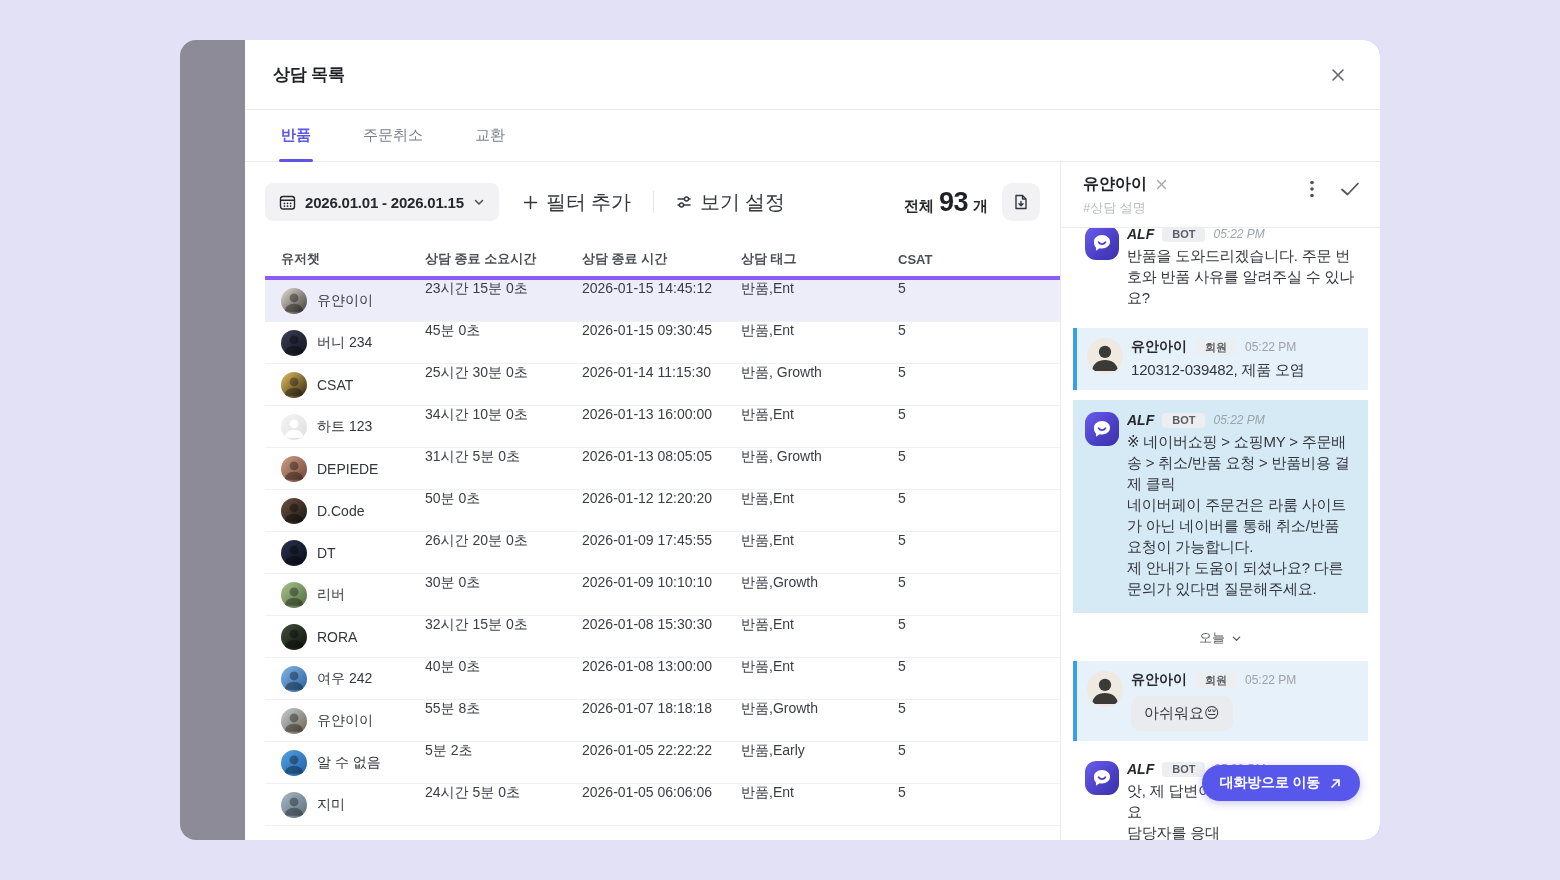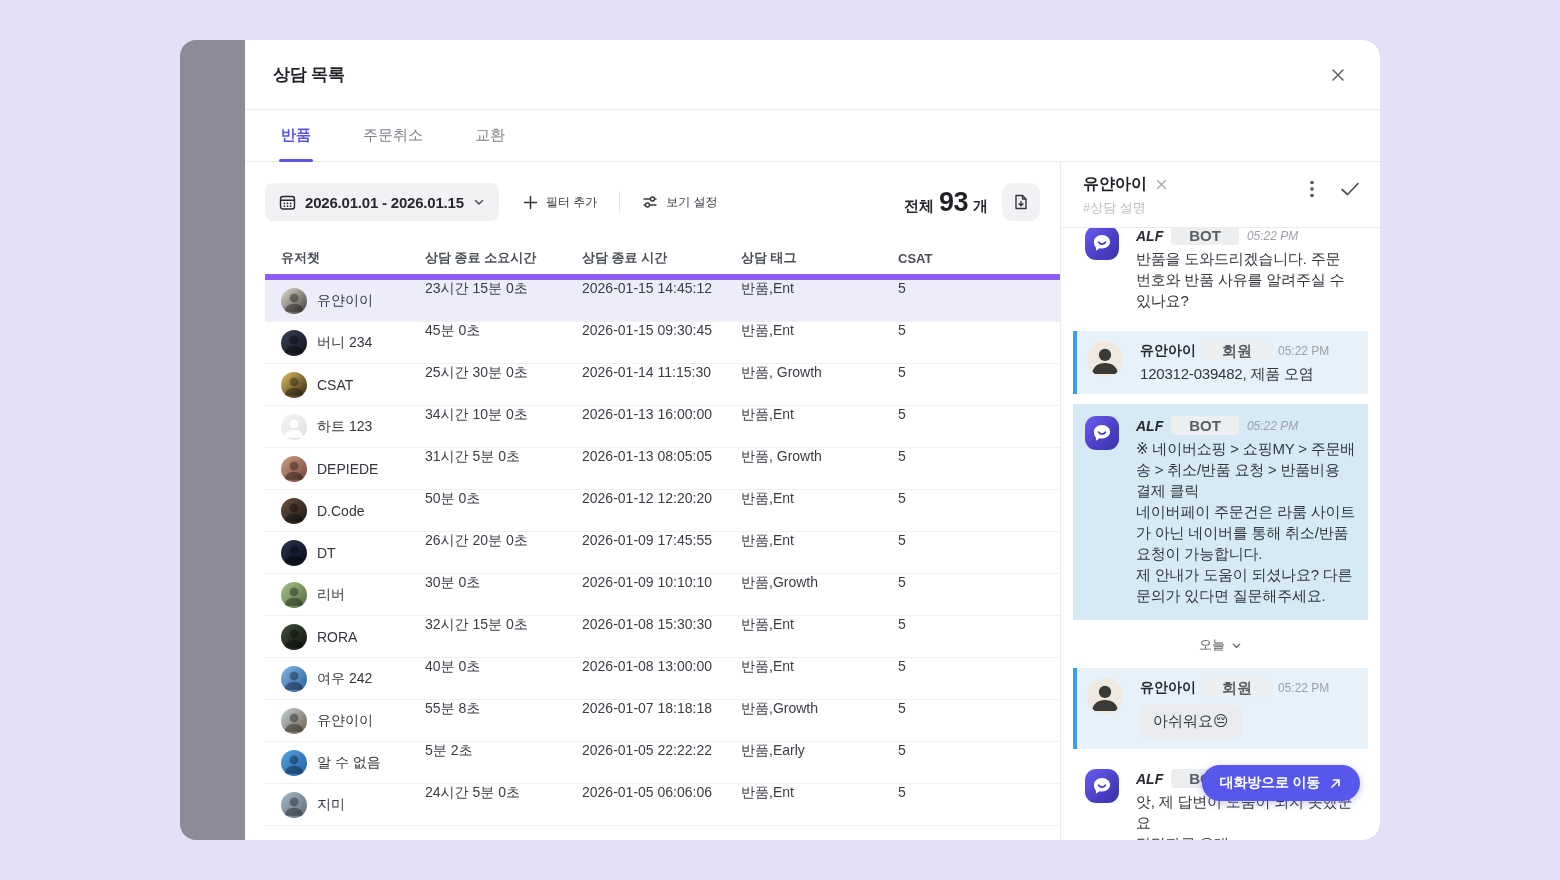--- a/index.html
+++ b/index.html
@@ -47,37 +47,37 @@
   .content { flex:1; display:flex; min-height:0; }
   .left-area { flex:1; min-width:0; padding:0 0 0 20px; display:flex; flex-direction:column; overflow:hidden; }
   
   .toolbar { height:80px; flex:0 0 80px; display:flex; align-items:center; padding-right:20px; }
   .date-pill {
     display:flex; align-items:center; gap:9px; height:38px; padding:0 14px;
     background:#f2f2f5; border-radius:8px; cursor:pointer;
   }
   .date-pill .date-text { font-size:15px; font-weight:bold; color:#26282e; letter-spacing:-0.2px; }
   .tool-btn {
-    display:flex; align-items:center; gap:8px; font-size:12px; color:#33363d;
+    display:flex; align-items:center; gap:8px; font-size:20px; color:#33363d;
     cursor:pointer; padding:6px 8px; border-radius:6px; background:transparent; border:none;
-    font-family:Liberation Sans, sans-serif;
+    font-family:Liberation Serif, serif;
   }
   .add-filter { margin-left:16px; }
   .v-divider { width:1px; height:22px; background:#e3e4e8; margin:0 14px; }
   .total-wrap { margin-left:auto; display:flex; align-items:baseline; gap:5px; }
   .total-label, .total-unit { font-size:15px; font-weight:600; color:#26282e; }
   .total-count { font-size:27px; font-weight:800; color:#1f2127; letter-spacing:-0.5px; }
   .export-btn {
     margin-left:14px; width:38px; height:38px; border-radius:10px; background:#f2f2f5;
     display:flex; align-items:center; justify-content:center; cursor:pointer; border:none;
     align-self:center;
   }
   
   .table { flex:1; overflow:hidden; }
-  .thead { display:flex; height:38px; align-items:center; border-bottom:6px solid #8b5cf6; }
+  .thead { display:flex; height:38px; align-items:center; border-bottom:4px solid #8b5cf6; }
   .th { font-size:13px; font-weight:bold; color:#4a4e56; }
   .trow {
     display:flex; height:42px; border-bottom:1px solid #eef0f3;
     cursor:pointer;
   }
   .trow.selected { background:#edecf9; }
   .c1 { width:160px; padding-left:16px; display:flex; align-items:center; gap:10px; }
   .c2 { width:157px; }
   .c3 { width:159px; }
   .c4 { width:157px; }
@@ -98,40 +98,40 @@
     display:flex; align-items:flex-start;
   }
   .panel-title-wrap { display:flex; flex-direction:column; gap:4px; }
   .panel-title-row { display:flex; align-items:center; gap:8px; }
   .panel-title { font-size:16px; font-weight:bold; color:#1f2127; }
   .panel-close { color:#a7aab0; cursor:pointer; display:flex; }
   .panel-subtitle { font-size:13px; color:#b9bcc2; }
   .panel-actions { margin-left:auto; display:flex; align-items:center; gap:26px; padding-top:6px; }
   .icon-btn { background:none; border:none; cursor:pointer; color:#4e5258; display:flex; padding:0; }
   .chat { flex:1; overflow:hidden; padding:0 12px; min-height:0; }
-  .msg-block { display:flex; gap:17px; padding:10px 12px; margin-bottom:2px; }
+  .msg-block { display:flex; gap:8px; padding:10px 12px; margin-bottom:2px; }
   .msg-block.first { margin-top:-12px; }
   .msg-block.user-hl { background:#e6f1f9; border-left:4px solid #389fe8; padding-left:10px; margin:10px 0; }
   .msg-block.bot-hl { background:#d5eaf5; margin:10px 0; padding-top:12px; padding-bottom:14px; }
   .msg-avatar-user {
     width:36px; height:36px; border-radius:50%; overflow:hidden; position:relative;
     flex:0 0 36px; background:#efe9e2;
   }
   .msg-avatar-bot {
     width:34px; height:34px; border-radius:11px; flex:0 0 34px;
     background:linear-gradient(135deg,#6a5df0 0%,#4a3fc4 60%,#3b32a8 100%);
     display:flex; align-items:center; justify-content:center;
   }
   .msg-body { flex:1; min-width:0; }
   .msg-head { display:flex; align-items:center; gap:8px; margin-bottom:3px; }
   .msg-name { font-size:14px; font-weight:bold; color:#26282e; }
   .msg-name.bot { font-style:italic; }
   .msg-badge {
-    font-size:15px; color:#595d65; background:#eceef0; border-radius:4px;
-    padding:2px 18px; line-height:1; font-weight:bold;
+    font-size:11px; color:#595d65; background:#eceef0; border-radius:4px;
+    padding:2px 10px; line-height:1; font-weight:bold;
   }
   .msg-time { font-size:12px; color:#9ea1a8; }
   .msg-time.bot { font-style:italic; }
   .msg-text { font-size:15px; line-height:1.4; color:#33363d; letter-spacing:-0.2px; }
   .msg-bubble {
     display:inline-block; background:#e9ebee; border-radius:10px; padding:8px 13px;
     font-size:15px; color:#33363d; margin-top:4px;
   }
   .chat-divider {
     display:flex; align-items:center; justify-content:center; gap:6px;

